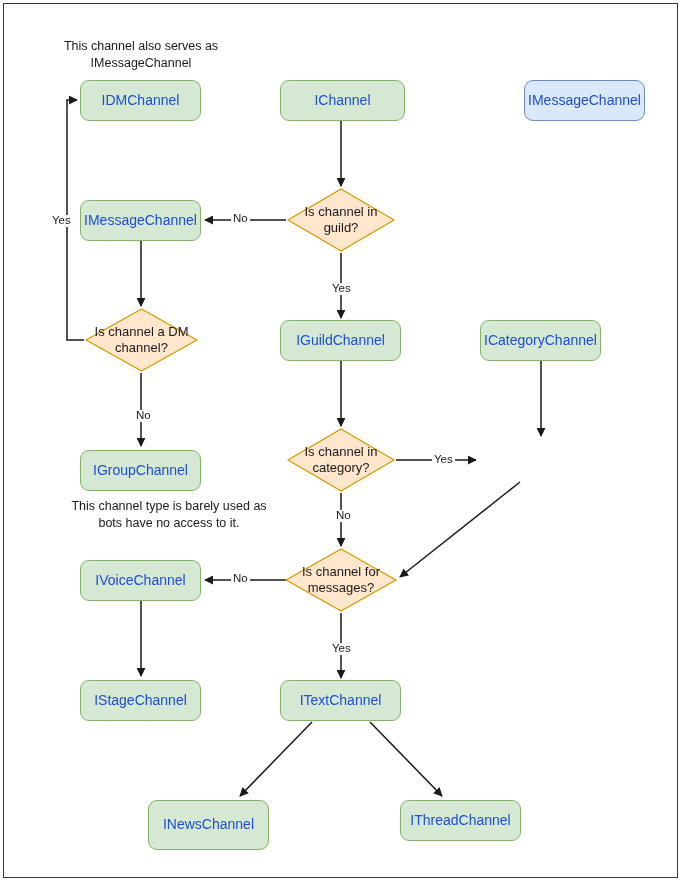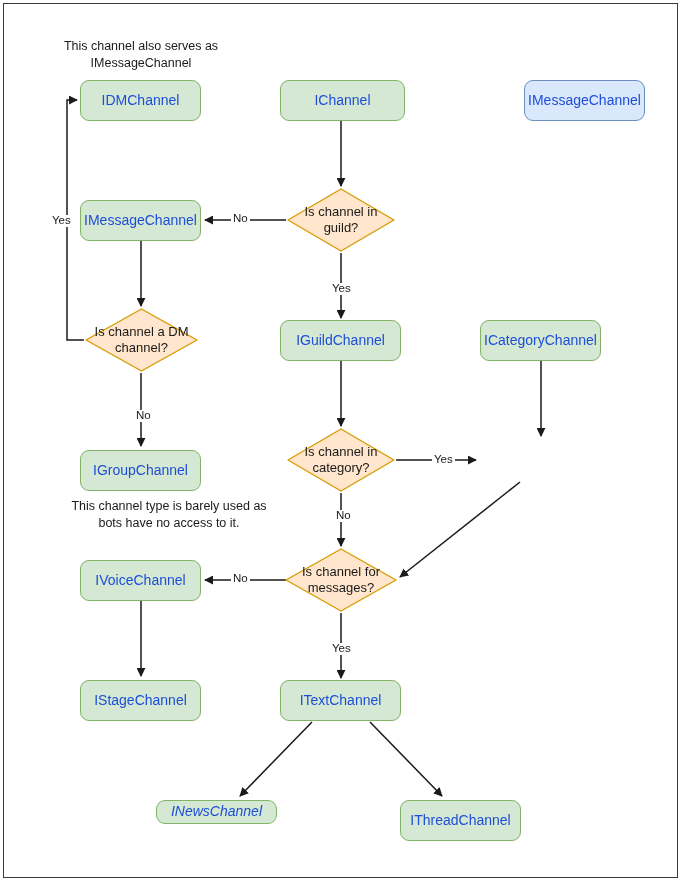--- a/index.html
+++ b/index.html
@@ -159,21 +159,21 @@
 
   <div class="node box" style="left:80px; top:450px; width:121px; height:41px;">IGroupChannel</div>
 
 
   <div class="node box" style="left:80px; top:560px; width:121px; height:41px;text-align:right;">IVoiceChannel</div>
 
   <div class="node box" style="left:80px; top:680px; width:121px; height:41px;">IStageChannel</div>
 
   <div class="node box" style="left:280px; top:680px; width:121px; height:41px;">ITextChannel</div>
 
-  <div class="node box" style="left:156px; top:800px; width:121px; height:24px;font-style:italic;">INewsChannel</div>
+  <div class="node box" style="left:148px; top:800px; width:121px; height:50px;">INewsChannel</div>
 
   <div class="node box" style="left:400px; top:800px; width:121px; height:41px;">IThreadChannel</div>
 
   <div class="diamond-wrap" style="left:286px; top:187px; width:110px; height:66px;">
     <svg width="110" height="66" viewBox="0 0 110 66">
       <path d="M 55 2 L 108 33 L 55 64 L 2 33 Z" fill="#ffe6cc" stroke="#d79b00" stroke-width="1.4" stroke-linejoin="round"></path>
     </svg>
     <div class="diamond-label">Is channel in guild?</div>
   </div>
 

